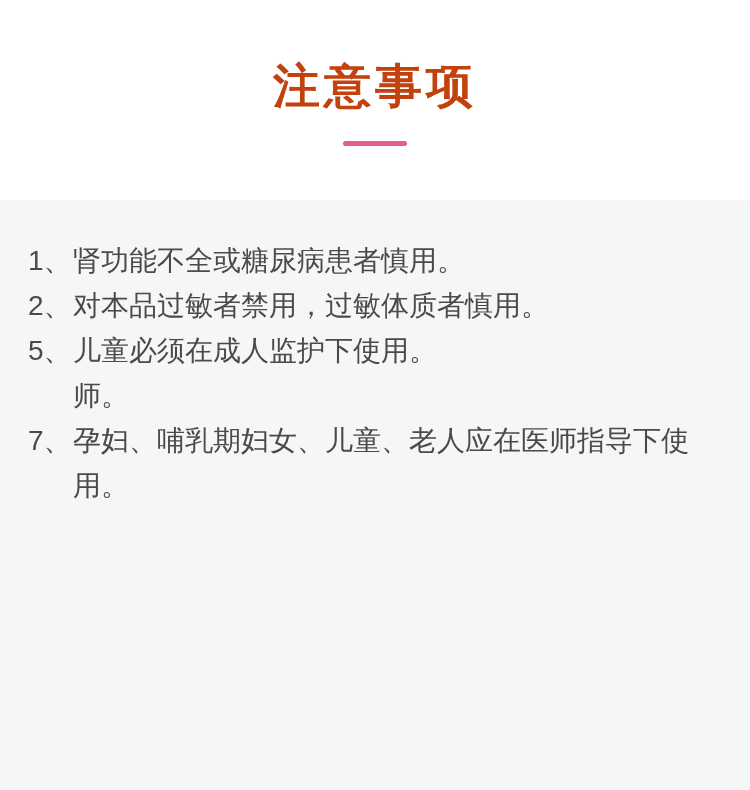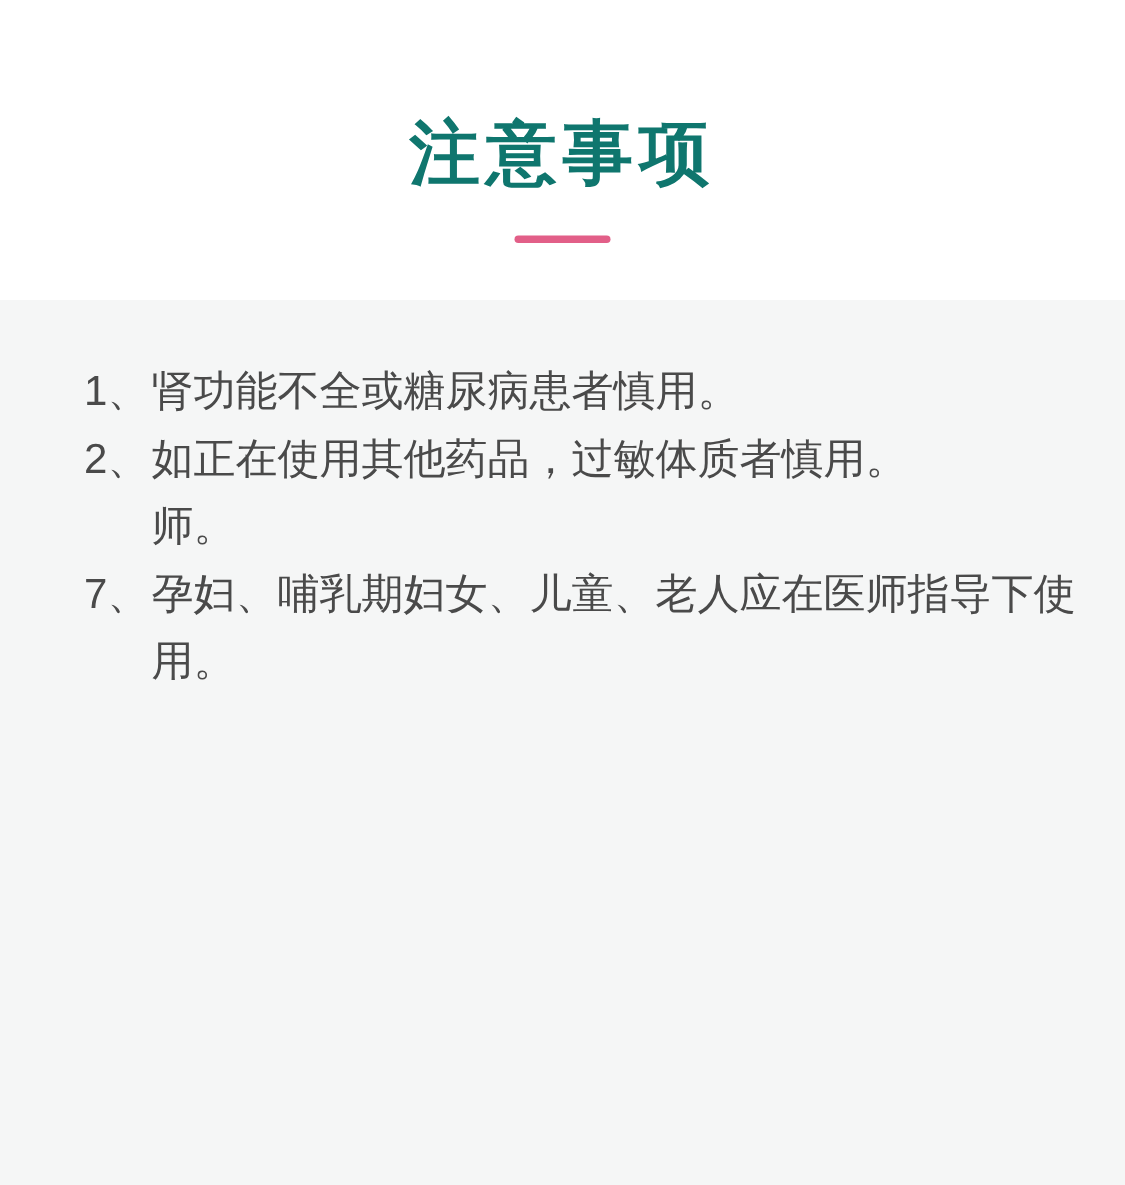--- a/index.html
+++ b/index.html
@@ -20,39 +20,39 @@
   }
   
   .header {
     width: 750px;
     height: 200px;
     background: #ffffff;
     box-sizing: border-box;
     padding-top: 62px;
   }
   .page-title {
-    margin: 16px;
+    margin: 0;
     text-align: center;
     font-size: 47px;
     line-height: 1;
     font-weight: bold;
-    color: #0f766e;
+    color: #c2410c;
     letter-spacing: 4px;
   }
   .title-divider {
     width: 64px;
     height: 5px;
     margin: 32px auto 0 auto;
     border-radius: 2.5px;
     background: #e25f88;
   }
   
   .precautions {
     box-sizing: border-box;
-    padding: 38px 30px 0 56px;
+    padding: 38px 30px 0 28px;
     font-size: 28px;
     line-height: 45px;
     color: #4a4a4a;
     white-space: nowrap;
   }
   .item {
     margin: 0;
   }
   .line {
     height: 45px;
@@ -85,25 +85,28 @@
     <div class="title-divider"></div>
   </div>
 
   <div class="precautions">
 
     <div class="item">
       <div class="line first"><span class="item-num">1、</span><span>肾功能不全或糖尿病患者慎用。</span></div>
     </div>
 
     <div class="item">
-      <div class="line first"><span class="item-num">2、</span><span>如正在使用其他药品，过敏体质者慎用。</span></div>
+      <div class="line first"><span class="item-num">2、</span><span>对本品过敏者禁用，过敏体质者慎用。</span></div>
     </div>
 
 
 
+    <div class="item">
+      <div class="line first"><span class="item-num">5、</span><span>儿童必须在成人监护下使用。</span></div>
+    </div>
 
     <div class="item">
       <div class="line cont">师。</div>
     </div>
 
     <div class="item">
       <div class="line first"><span class="item-num">7、</span><span>孕妇、哺乳期妇女、儿童、老人应在医师指导下使</span></div>
       <div class="line cont">用。</div>
     </div>
 

